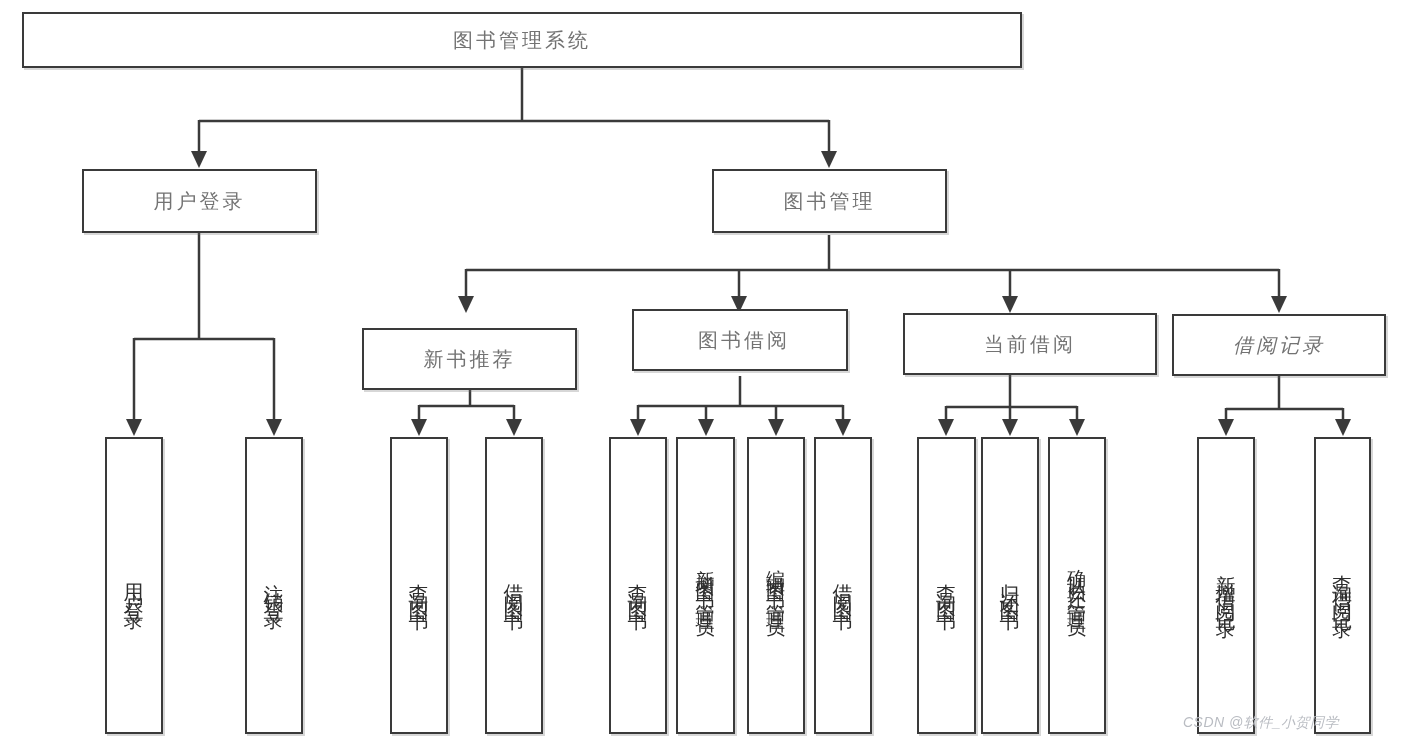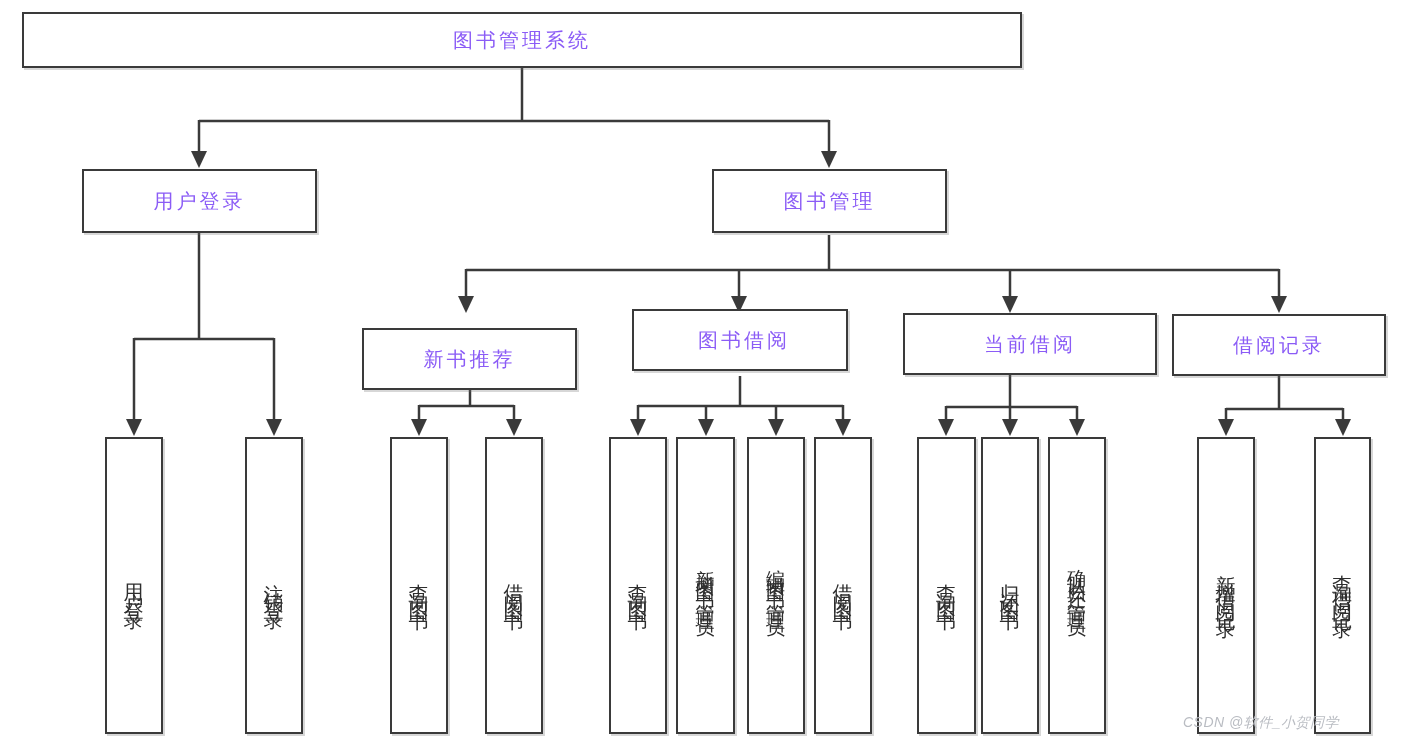--- a/index.html
+++ b/index.html
@@ -30,21 +30,21 @@
     align-items: center;
     justify-content: center;
     z-index: 2;
     color: #2e2e2e;
   }
 
   .node.h span {
     font-size: 20px;
     letter-spacing: 3px;
     white-space: nowrap;
-    color: #8b5cf6;
+    color: #737373;
   }
 
   .node.v span {
     writing-mode: vertical-rl;
     text-orientation: mixed;
     font-size: 20px;
     letter-spacing: 9px;
     line-height: 1;
     color: #2e2e2e;
     white-space: nowrap;
@@ -150,21 +150,21 @@
 
   <div class="node h" style="left:362px; top:328px; width:215px; height:62px;">
     <span>新书推荐</span>
   </div>
   <div class="node h" style="left:632px; top:309px; width:216px; height:62px;padding-left:8px;">
     <span>图书借阅</span>
   </div>
   <div class="node h" style="left:903px; top:313px; width:254px; height:62px;">
     <span>当前借阅</span>
   </div>
-  <div class="node h" style="left:1172px; top:314px; width:214px; height:62px;">
+  <div class="node h" style="left:1172px; top:314px; width:214px; height:62px;font-style:italic;">
     <span>借阅记录</span>
   </div>
 
   <div class="node v" style="left:105px; top:437px; width:58px; height:297px;">
     <span>用户登录</span>
   </div>
   <div class="node v" style="left:245px; top:437px; width:58px; height:297px;">
     <span>注销登录</span>
   </div>
 

